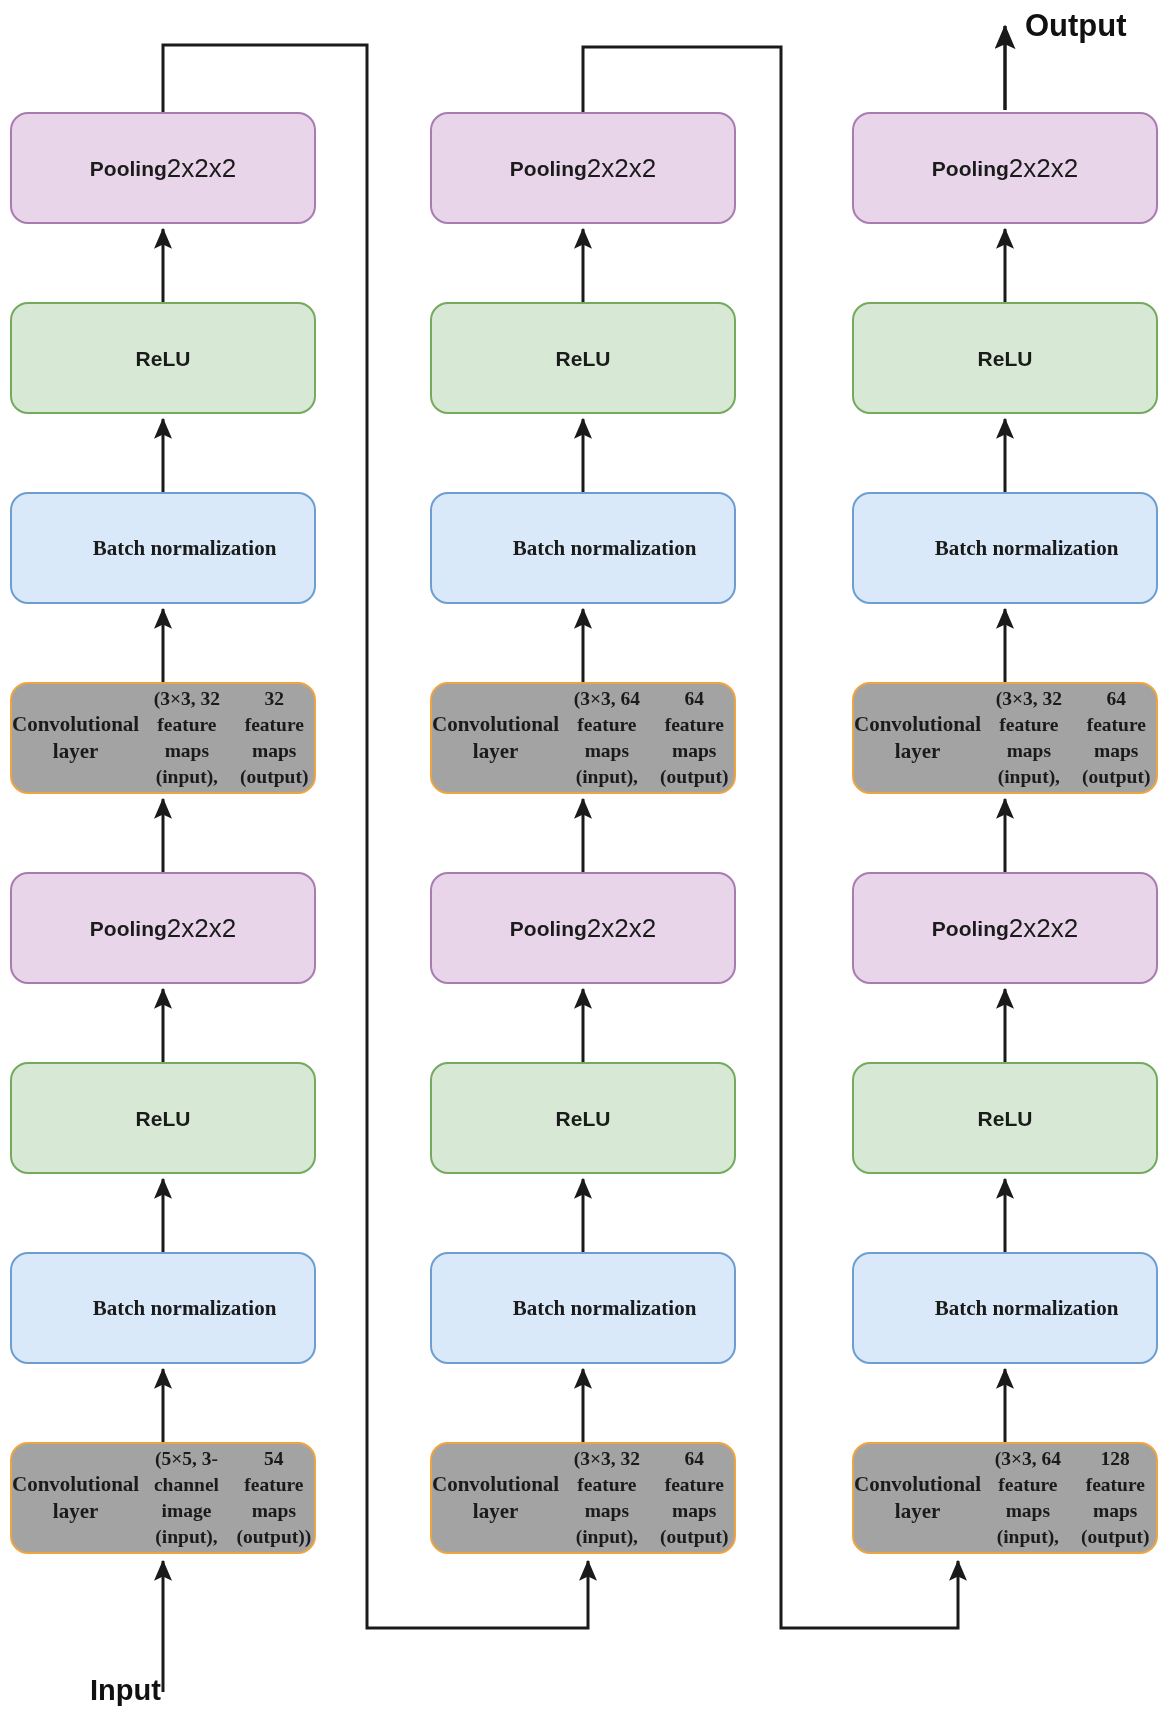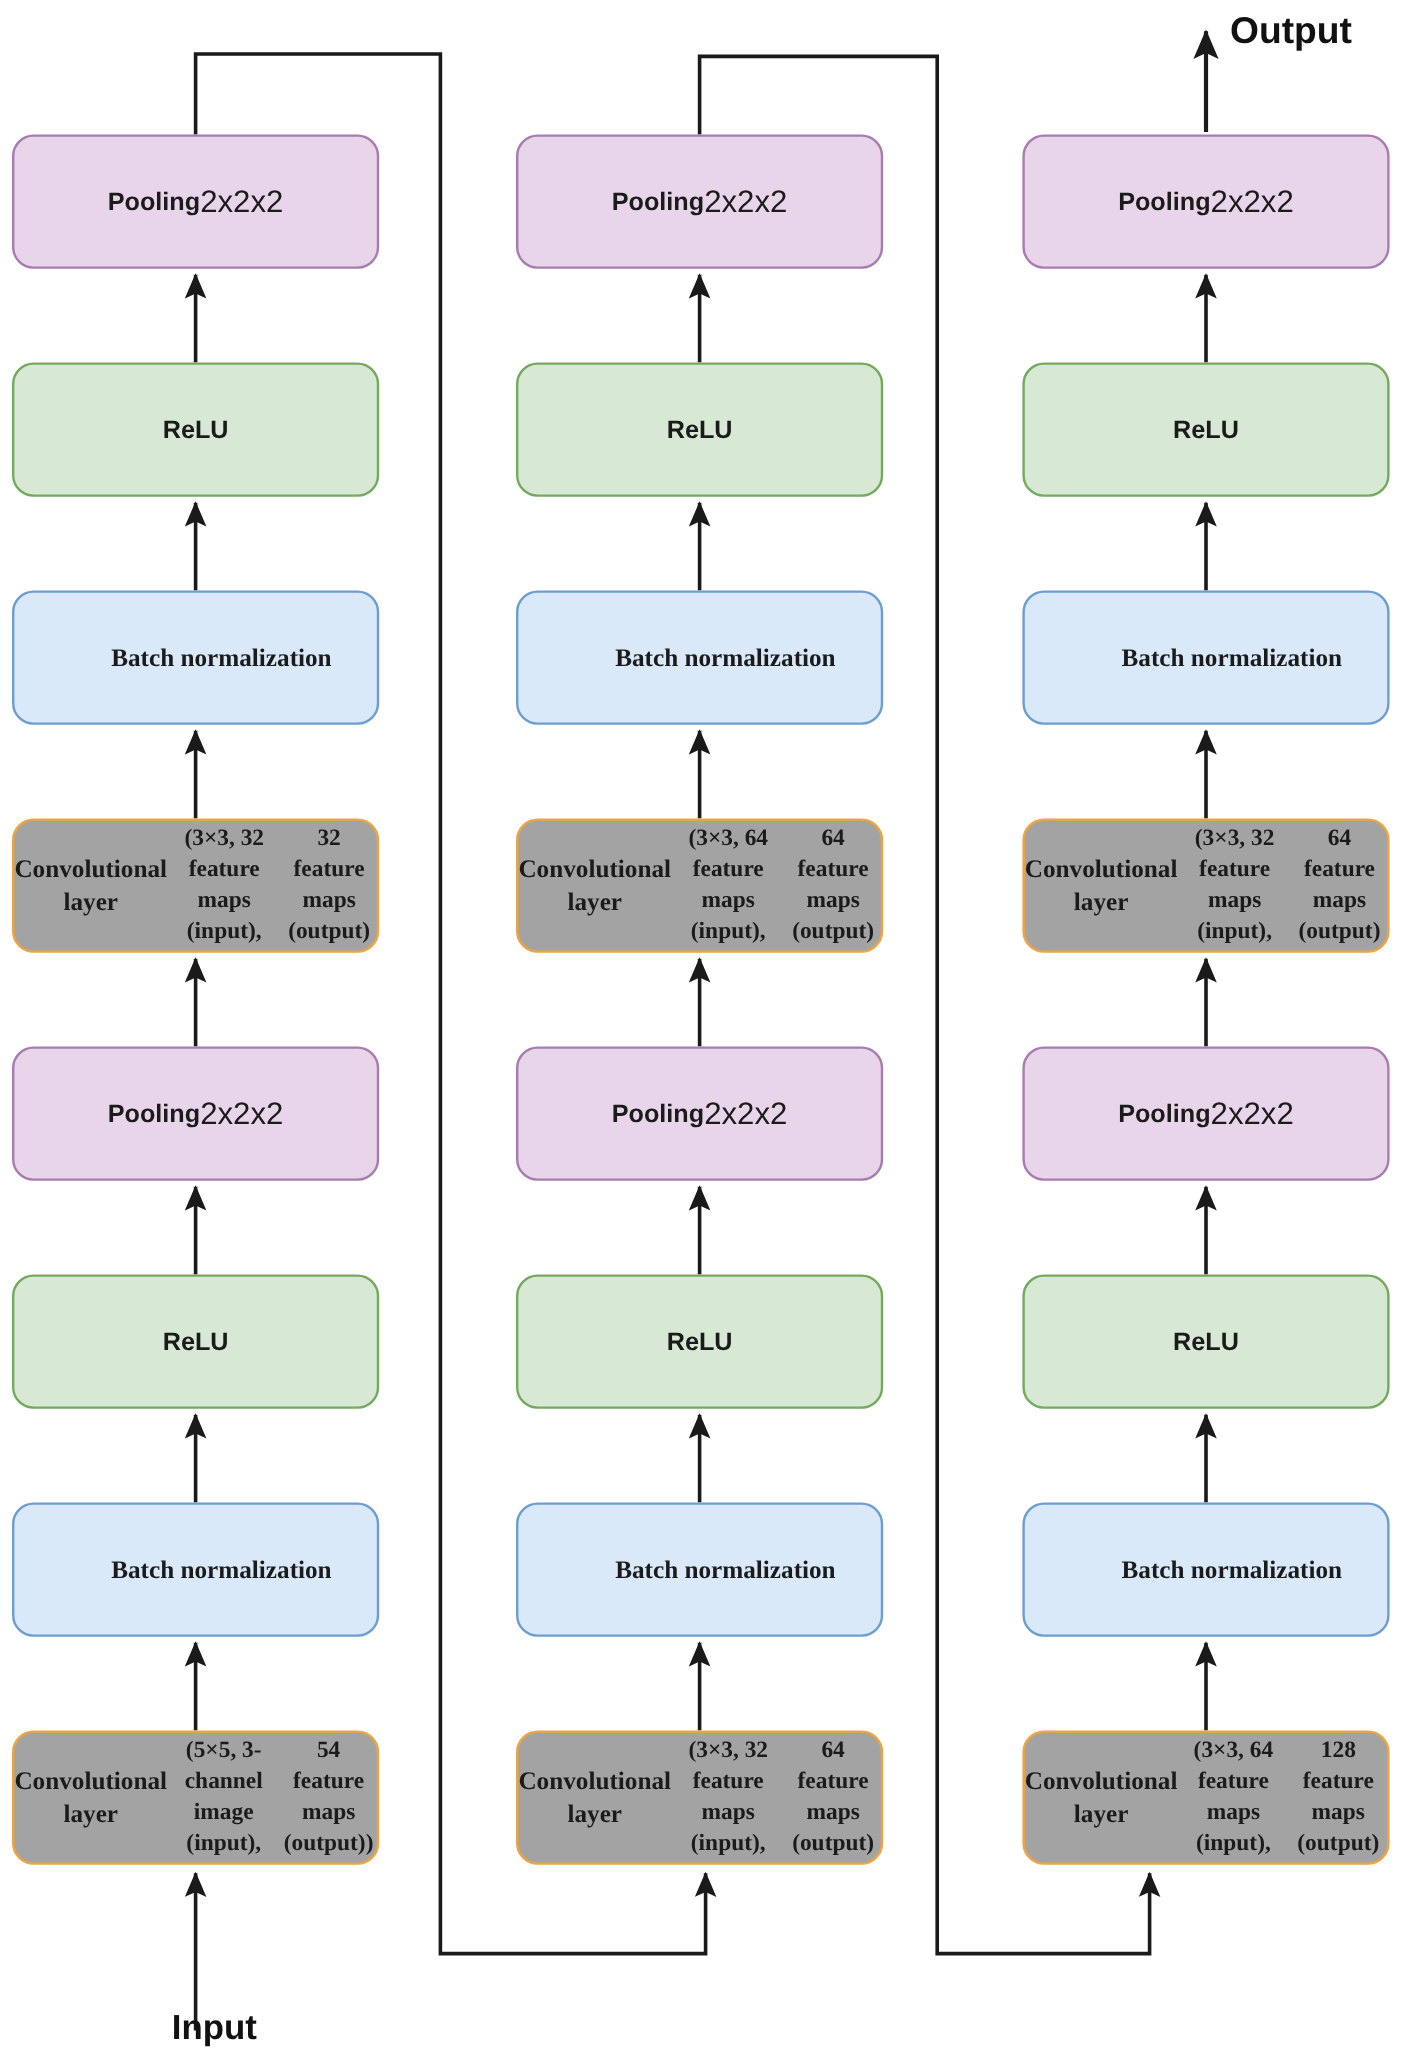--- a/index.html
+++ b/index.html
@@ -30,21 +30,21 @@
   .serif{font-family:"Liberation Serif",serif;}
   .sans{font-family:"Liberation Sans",sans-serif;}
   .d{font-family:"Liberation Serif",serif;font-size:19.5px;line-height:26px;font-weight:bold;}
   .sub{font-size:26px;line-height:26px;}
   .endlabel{
     position:absolute;z-index:2;
     font-weight:bold;font-size:30px;
     font-family:"Liberation Sans",sans-serif;
     color:#111;
   }
-  #input-label{left:90px;top:1674px;width:124px;text-align:right;font-size:29px;}
+  #input-label{left:90px;top:1674px;width:124px;text-align:left;font-size:29px;}
   #output-label{left:1025px;top:8px;width:145px;text-align:left;font-size:31px;}
 
   
   .c0{left:10px;}  .c1{left:430px;}  .c2{left:852px;}
   
   .r0{top:112px;} .r1{top:302px;} .r2{top:492px;} .r3{top:682px;}
   .r4{top:872px;} .r5{top:1062px;} .r6{top:1252px;} .r7{top:1442px;}
 </style>
 </head>
 <body>

